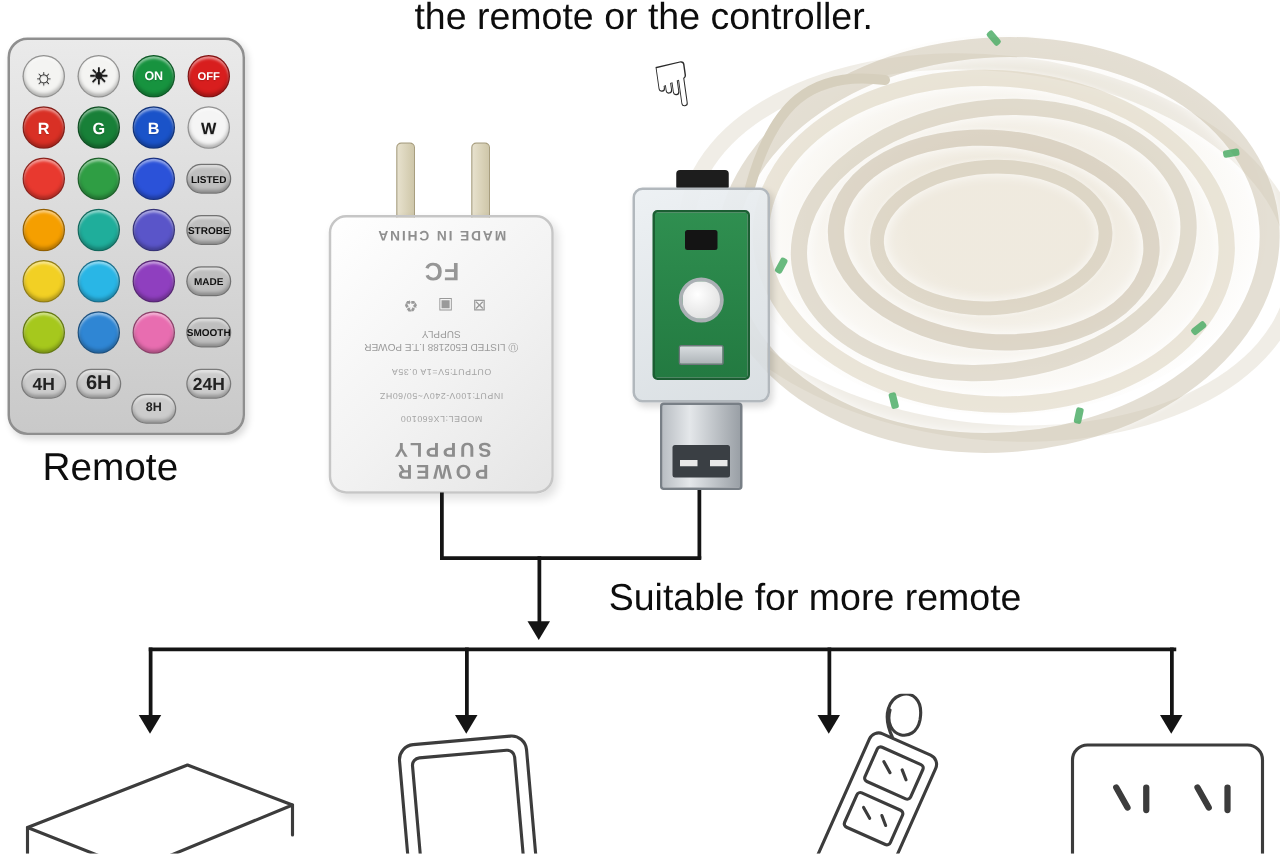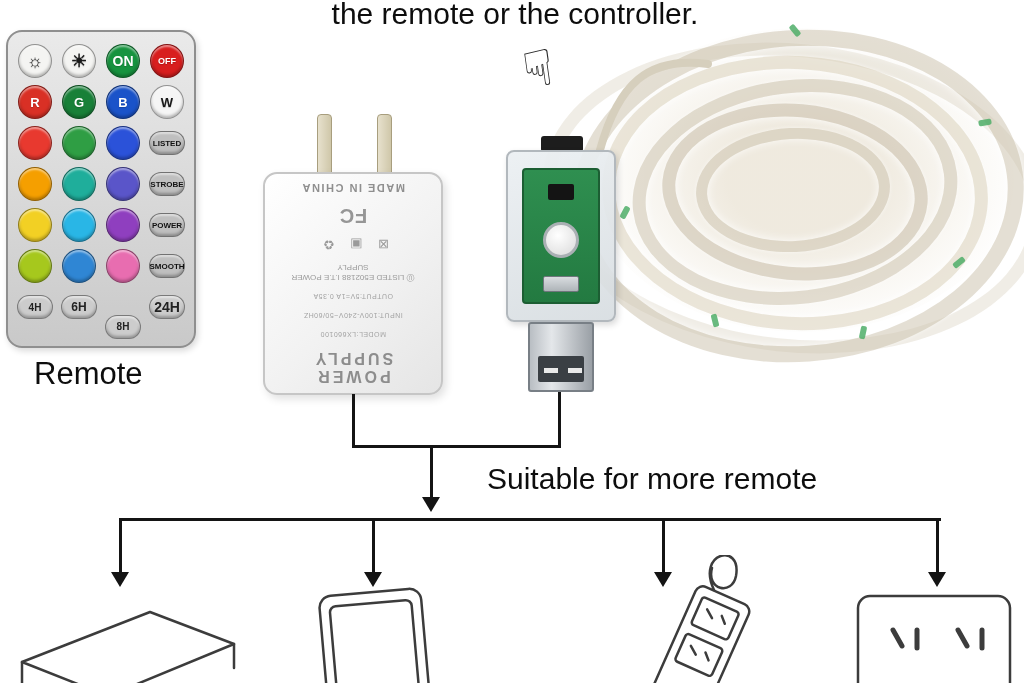--- a/index.html
+++ b/index.html
@@ -147,44 +147,44 @@
 </div>
 
 <svg class="abs" style="left:0;top:0;" width="1024" height="683" viewBox="0 0 1024 683">
   <path d="M 600 150 C 618 84, 648 56, 708 64" fill="none" stroke="#d6cfbd" stroke-width="8" stroke-linecap="round"></path>
 </svg>
 
 <div class="abs remote-body">
   <div class="remote-grid">
       <div class="rbtn circle" style="background: rgb(244, 244, 242); color: rgb(26, 26, 26); font-size: 18px;">☼</div>
       <div class="rbtn circle" style="background: rgb(244, 244, 242); color: rgb(26, 26, 26); font-size: 18px;">☀</div>
-      <div class="rbtn circle" style="background: rgb(23, 147, 63); color: rgb(255, 255, 255); font-size: 14px;">ON</div>
+      <div class="rbtn circle" style="background: rgb(23, 147, 63); color: rgb(255, 255, 255); font-size: 10px;">ON</div>
       <div class="rbtn circle" style="background: rgb(216, 30, 30); color: rgb(255, 255, 255); font-size: 9px;">OFF</div>
       <div class="rbtn circle" style="background: rgb(217, 48, 37); color: rgb(255, 255, 255);">R</div>
       <div class="rbtn circle" style="background: rgb(24, 128, 56); color: rgb(255, 255, 255);">G</div>
       <div class="rbtn circle" style="background: rgb(26, 83, 201); color: rgb(255, 255, 255);">B</div>
       <div class="rbtn circle" style="background: rgb(245, 245, 245); color: rgb(26, 26, 26);">W</div>
       <div class="rbtn circle" style="background: rgb(232, 57, 47); color: rgb(255, 255, 255);"></div>
       <div class="rbtn circle" style="background: rgb(47, 158, 68); color: rgb(255, 255, 255);"></div>
       <div class="rbtn circle" style="background: rgb(43, 82, 217); color: rgb(255, 255, 255);"></div>
       <div class="rbtn pill" style="background: rgb(191, 191, 191); color: rgb(17, 17, 17);">LISTED</div>
       <div class="rbtn circle" style="background: rgb(245, 159, 0); color: rgb(255, 255, 255);"></div>
       <div class="rbtn circle" style="background: rgb(31, 174, 155); color: rgb(255, 255, 255);"></div>
       <div class="rbtn circle" style="background: rgb(90, 85, 201); color: rgb(255, 255, 255);"></div>
       <div class="rbtn pill" style="background: rgb(191, 191, 191); color: rgb(17, 17, 17);">STROBE</div>
       <div class="rbtn circle" style="background: rgb(242, 208, 36); color: rgb(255, 255, 255);"></div>
       <div class="rbtn circle" style="background: rgb(41, 182, 230); color: rgb(255, 255, 255);"></div>
       <div class="rbtn circle" style="background: rgb(143, 63, 191); color: rgb(255, 255, 255);"></div>
-      <div class="rbtn pill" style="background: rgb(191, 191, 191); color: rgb(17, 17, 17);">POWER</div>
+      <div class="rbtn pill" style="background: rgb(191, 191, 191); color: rgb(17, 17, 17);">MADE</div>
       <div class="rbtn circle" style="background: rgb(166, 200, 29); color: rgb(255, 255, 255);"></div>
       <div class="rbtn circle" style="background: rgb(47, 134, 212); color: rgb(255, 255, 255);"></div>
       <div class="rbtn circle" style="background: rgb(232, 109, 176); color: rgb(255, 255, 255);"></div>
       <div class="rbtn pill" style="background: rgb(191, 191, 191); color: rgb(17, 17, 17); text-align: right;">SMOOTH</div>
-      <div class="rbtn pill" style="background: rgb(204, 204, 204); color: rgb(34, 34, 34); font-size: 10px;">4H</div>
-      <div class="rbtn pill" style="background: rgb(204, 204, 204); color: rgb(34, 34, 34); font-size: 12px; text-align: right;">6H</div>
+      <div class="rbtn pill" style="background: rgb(204, 204, 204); color: rgb(34, 34, 34); font-size: 14px;">4H</div>
+      <div class="rbtn pill" style="background: rgb(204, 204, 204); color: rgb(34, 34, 34); font-size: 16px; text-align: right;">6H</div>
       <div class="rbtn pill" style="background: rgb(204, 204, 204); color: rgb(34, 34, 34); font-size: 10px; margin-top: 39px;">8H</div>
       <div class="rbtn pill" style="background: rgb(204, 204, 204); color: rgb(34, 34, 34); font-size: 14px;">24H</div>
     </div>
 </div>
 <div class="abs remote-label">Remote</div>
 
 <div class="abs prong" style="left:317px;"></div>
 <div class="abs prong" style="left:377px;"></div>
 <div class="abs adapter-body">
   <div class="adapter-print">

